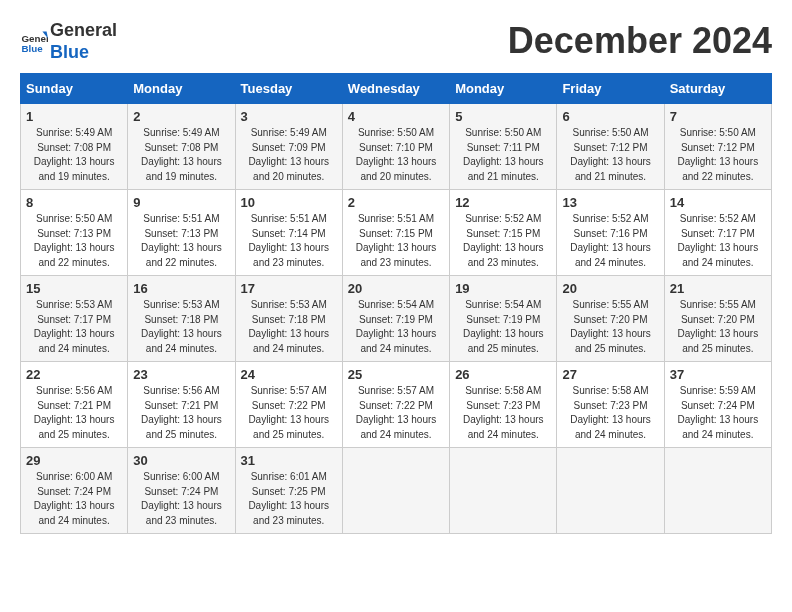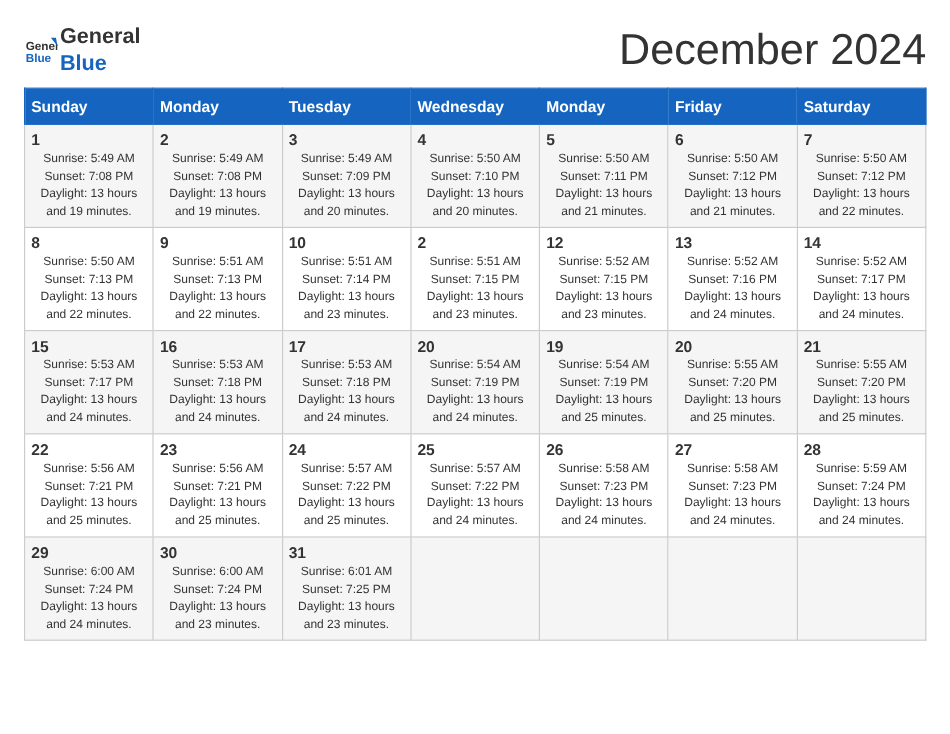--- a/index.html
+++ b/index.html
@@ -23,21 +23,21 @@
     .logo-icon {
       width: 28px;
       height: 28px;
       margin-right: 2px;
     }
     .title-block {
       text-align: right;
     }
     .month-title {
       font-size: 36px;
-      font-weight: normal;
+      font-weight: bold;
       color: #333;
     }
     .location {
       font-size: 16px;
       color: #555;
     }
     table {
       width: 100%;
       border-collapse: collapse;
     }
@@ -331,21 +331,21 @@
         </td>
         <td>
           <span class="day-num">27</span>
         <div class="day-info">
           Sunrise: 5:58 AM<br>
           Sunset: 7:23 PM<br>
           Daylight: 13 hours and 24 minutes.
         </div>
         </td>
         <td>
-          <span class="day-num">28</span>
+          <span class="day-num">37</span>
         <div class="day-info">
           Sunrise: 5:59 AM<br>
           Sunset: 7:24 PM<br>
           Daylight: 13 hours and 24 minutes.
         </div>
         </td>
       </tr>
       <tr>
         <td>
           <span class="day-num">29</span>

